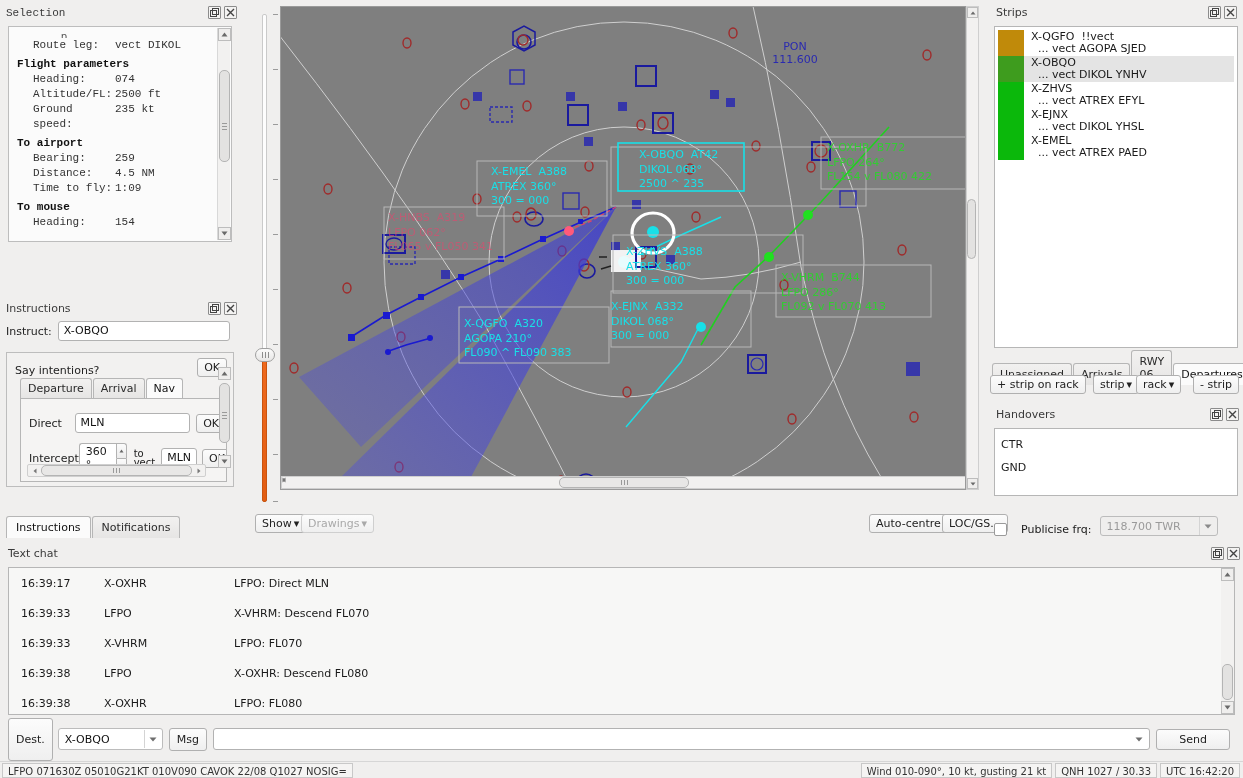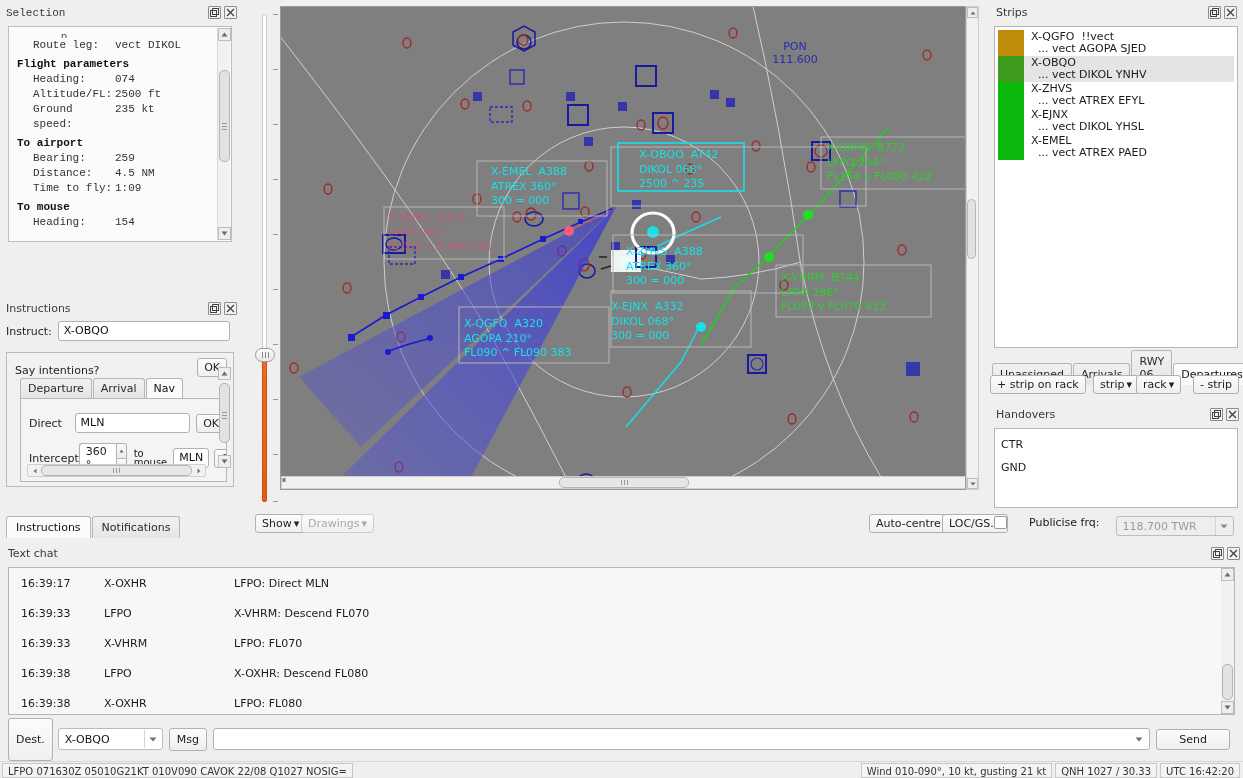--- a/index.html
+++ b/index.html
@@ -177,25 +177,25 @@
   .strip .l2 { font-size: 11px; color: #1a1a1a; line-height: 12px; padding-left: 7px; }
 
   #strip-tabs { position: absolute; left: 992px; top: 350px; display: flex; align-items: flex-end; }
   #strip-tabs .tab { padding: 4px 7px; }
   #strip-btns { position: absolute; left: 990px; top: 375px; width: 252px; height: 20px; }
   #strip-btns .btn { position: absolute; top: 0; }
   .btn .caret { display:inline-block; margin-left:2px; }
 
   #handovers-panel { position: absolute; left: 990px; top: 406px; width: 252px; height: 128px; }
   #handovers-list {
-    position: absolute; left: 4px; top: 22px; width: 244px; height: 80px;
+    position: absolute; left: 4px; top: 22px; width: 244px; height: 68px;
     background: #fff; border: 1px solid #b6b6b6; padding: 4px 6px;
   }
   #handovers-list div { font-size: 11px; line-height: 23px; color: #1a1a1a; }
-  #publicise-row { position: absolute; left: 4px; top: 110px; display: flex; align-items: flex-start; width: 244px; gap: 8px; }
+  #publicise-row { position: absolute; left: 4px; top: 110px; display: flex; align-items: flex-end; width: 244px; }
   .combo {
     display: flex; align-items: center; background: #efeeed; border: 1px solid #bcbcbc;
     border-radius: 3px; height: 20px; color: #9a9a9a; font-size: 11px; padding: 0 0 0 6px;
   }
   .combo .arrow {
     width: 18px; height: 18px; display: flex; align-items: center; justify-content: center;
     border-left: 1px solid #d4d4d4; margin-left: auto;
   }
 
   
@@ -372,21 +372,21 @@
                   </div>
                 <div>
                     <svg width="5" height="4" viewBox="0 0 5 4">
                       <path d="M2.5 3.5 L0.5 0.5 L4.5 0.5 Z" fill="#666"></path>
                     </svg>
                   </div>
               </span>
             </span>
             <span style="margin-left:7px;line-height:9px;font-size:10px">
               <span>to</span><br>
-              <span>mouse</span>
+              <span>vect</span>
             </span>
             <span class="textfield" style="width:42px;margin-left:6px">MLN</span>
             <span class="btn" style="margin-left:5px">OK</span>
           </div>
           <div class="hscroll">
             <span class="ar">
                 <svg width="4" height="6" viewBox="0 0 4 6">
                   <path d="M3.5 0.5 L0.5 3 L3.5 5.5 Z" fill="#777"></path>
                 </svg>
               </span>

